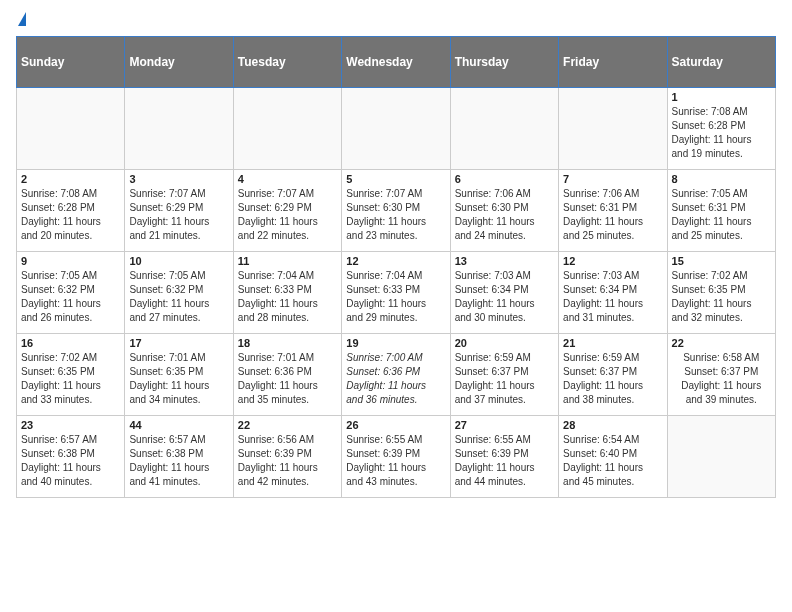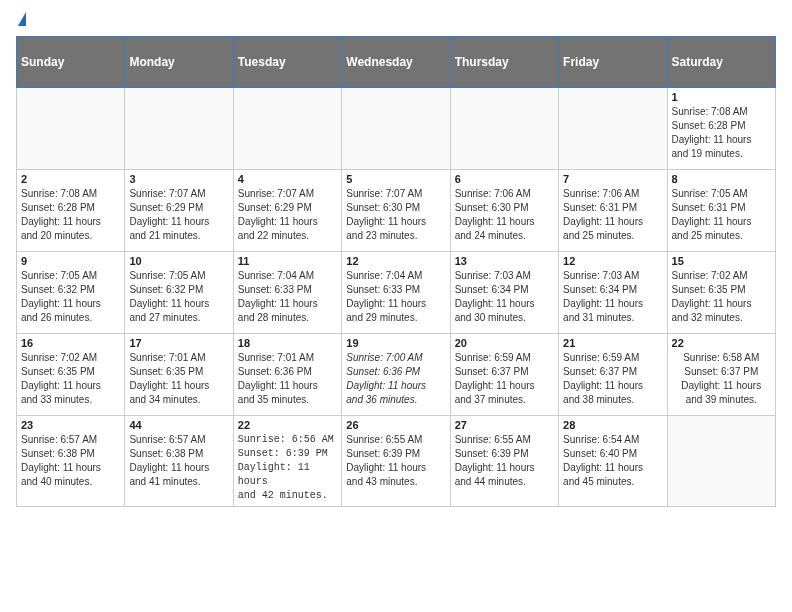--- a/index.html
+++ b/index.html
@@ -306,21 +306,21 @@
           </td>
           <td>
             <span class="day-num">44</span>
             <div class="day-info" style="white-space: pre-line;">Sunrise: 6:57 AM
 Sunset: 6:38 PM
 Daylight: 11 hours
 and 41 minutes.</div>
           </td>
           <td>
             <span class="day-num">22</span>
-            <div class="day-info" style="white-space: pre-line; font-family: Liberation Mono, monospace;">Sunrise: 6:56 AM
+            <div class="day-info" style="white-space: pre-line;">Sunrise: 6:56 AM
 Sunset: 6:39 PM
 Daylight: 11 hours
 and 42 minutes.</div>
           </td>
           <td>
             <span class="day-num">26</span>
             <div class="day-info" style="white-space: pre-line;">Sunrise: 6:55 AM
 Sunset: 6:39 PM
 Daylight: 11 hours
 and 43 minutes.</div>

